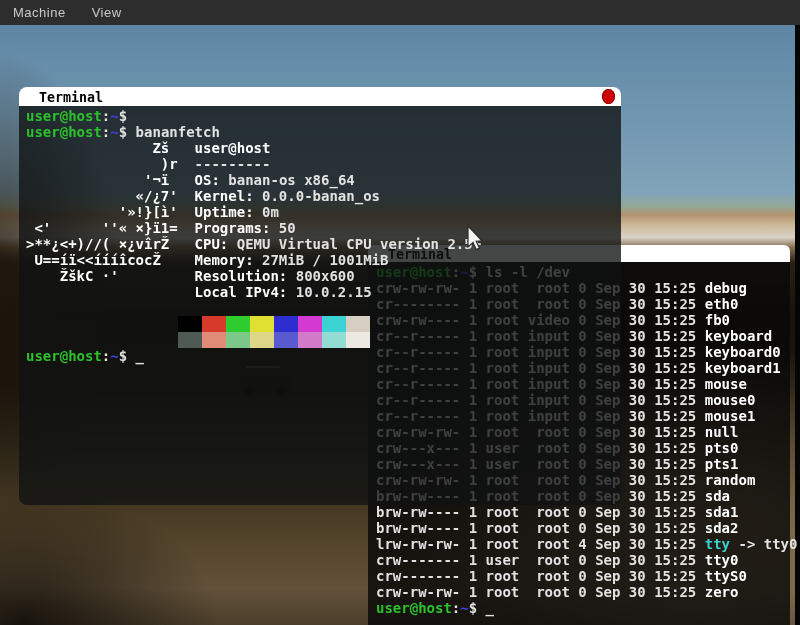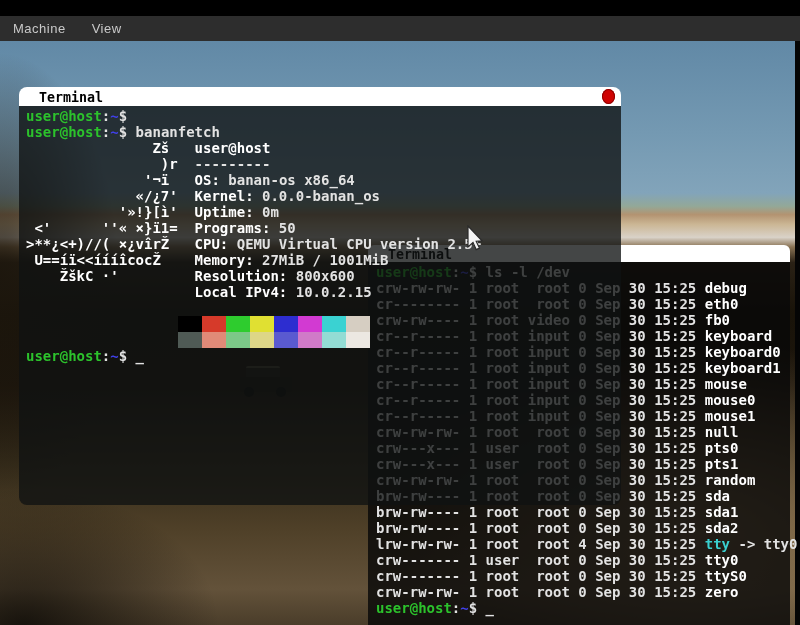--- a/index.html
+++ b/index.html
@@ -1,21 +1,21 @@
 <!DOCTYPE html>
 <html><head>
 <meta charset="utf-8">
 <style>
   * { margin:0; padding:0; box-sizing:border-box; }
   html,body { width:800px; height:625px; overflow:hidden; background:#000; }
   body { position:relative; font-family:"DejaVu Sans Mono", monospace; }
 
   
   .menubar {
-    position:absolute; left:0; top:16px; width:800px; height:25px;
+    position:absolute; left:0; top:0; width:800px; height:25px;
     background:#2d2d2d; z-index:10; display:flex; align-items:center;
     font-family:"Liberation Sans", sans-serif; font-size:13px; color:#c9c9c9;
   }
   .menubar .menu-item { padding:0 13px; height:25px; line-height:25px; letter-spacing:0.5px; }
 
   
   .desktop {
     position:absolute; left:0; top:25px; width:795px; height:600px; z-index:0;
     background:
       radial-gradient(ellipse 430px 270px at 88% 84%, rgba(158,131,93,0.85), rgba(158,131,93,0) 70%),

